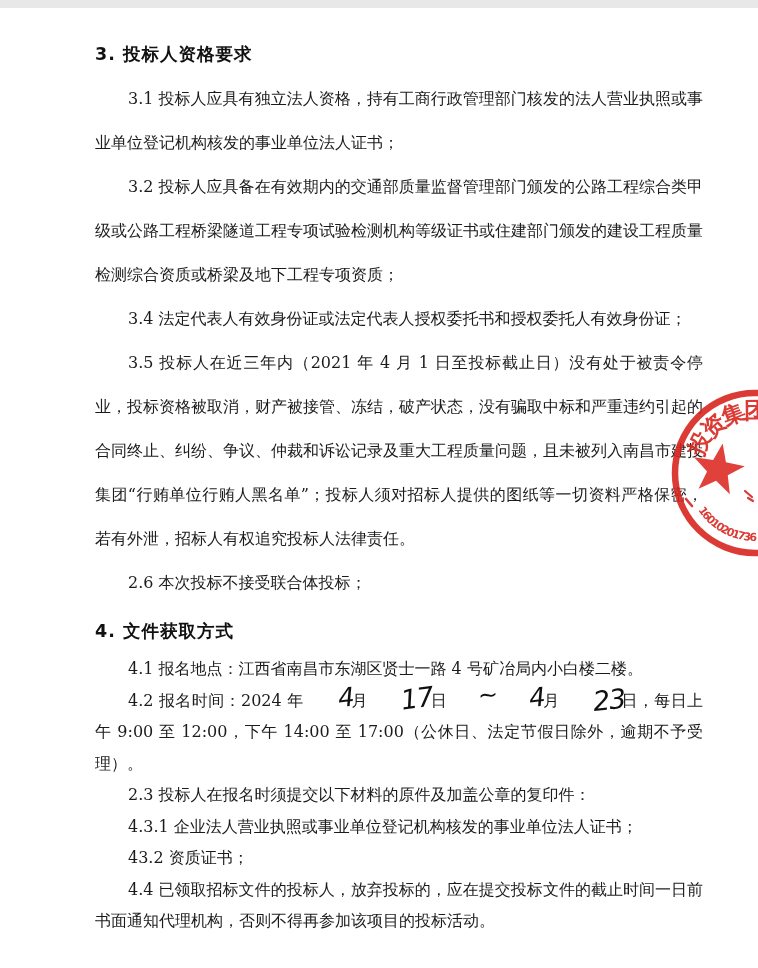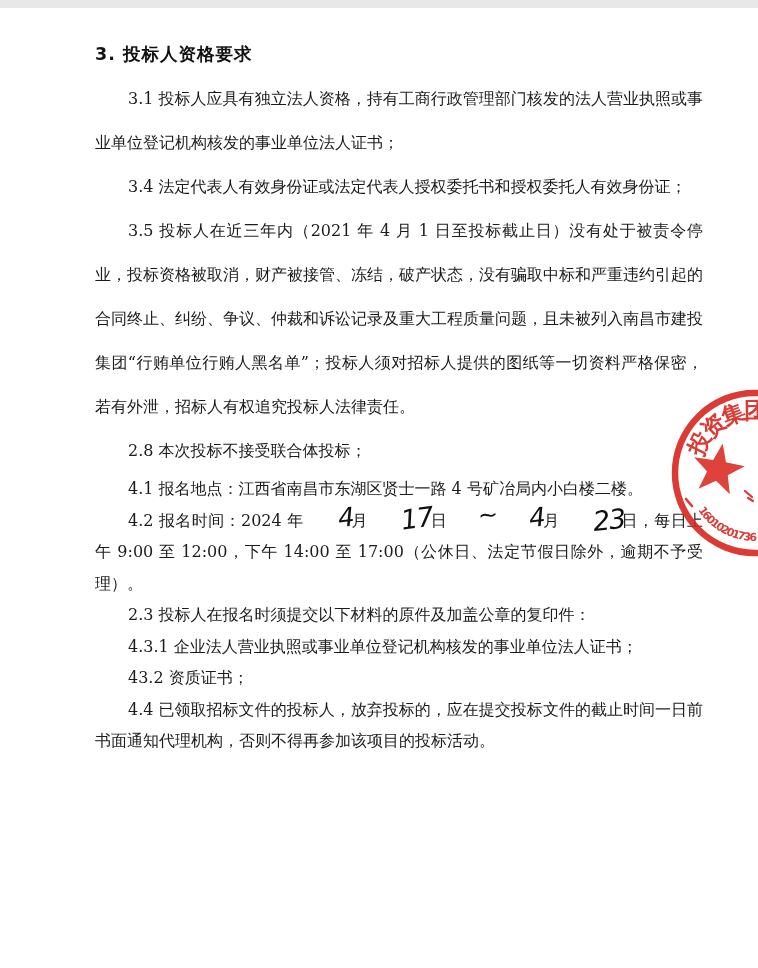--- a/index.html
+++ b/index.html
@@ -61,24 +61,26 @@
 </head>
 <body>
 
 <div class="page">
 
   <div class="content">
 
     <h2 class="heading">3. 投标人资格要求</h2>
 
     <p class="clause">3.1 投标人应具有独立法人资格，持有工商行政管理部门核发的法人营业执照或事业单位登记机构核发的事业单位法人证书；</p>
+    <p class="clause">3.2 投标人应具备在有效期内的交通部质量监督管理部门颁发的公路工程综合类甲级或公路工程桥梁隧道工程专项试验检测机构等级证书或住建部门颁发的建设工程质量检测综合资质或桥梁及地下工程专项资质；</p>
     <p class="clause">3.4 法定代表人有效身份证或法定代表人授权委托书和授权委托人有效身份证；</p>
     <p class="clause">3.5 投标人在近三年内（2021 年 4 月 1 日至投标截止日）没有处于被责令停业，投标资格被取消，财产被接管、冻结，破产状态，没有骗取中标和严重违约引起的合同终止、纠纷、争议、仲裁和诉讼记录及重大工程质量问题，且未被列入南昌市建投集团“行贿单位行贿人黑名单”；投标人须对招标人提供的图纸等一切资料严格保密，若有外泄，招标人有权追究投标人法律责任。</p>
-    <p class="clause">2.8 本次投标不接受联合体投标；</p>
+    <p class="clause">2.6 本次投标不接受联合体投标；</p>
 
+    <h2 class="heading sec4">4. 文件获取方式</h2>
 
     <p class="clause s4">4.1 报名地点：江西省南昌市东湖区贤士一路 4 号矿冶局内小白楼二楼。</p>
 
     <p class="clause s4">
       <span>4.2 报名时间：2024 年</span><span class="hw month">4</span><span>月</span><span class="hw day1">17</span><span>日</span><span class="hw tilde">~</span><span class="hw month">4</span><span>月</span><span class="hw day2">23</span><span>日</span><span>，每日上午 9:00 至 12:00，下午 14:00 至 17:00（公休日、法定节假日除外，逾期不予受理）。</span>
     </p>
 
     <p class="clause s4">2.3 投标人在报名时须提交以下材料的原件及加盖公章的复印件：</p>
     <p class="clause s4">4.3.1 企业法人营业执照或事业单位登记机构核发的事业单位法人证书；</p>
     <p class="clause s4">43.2 资质证书；</p>

